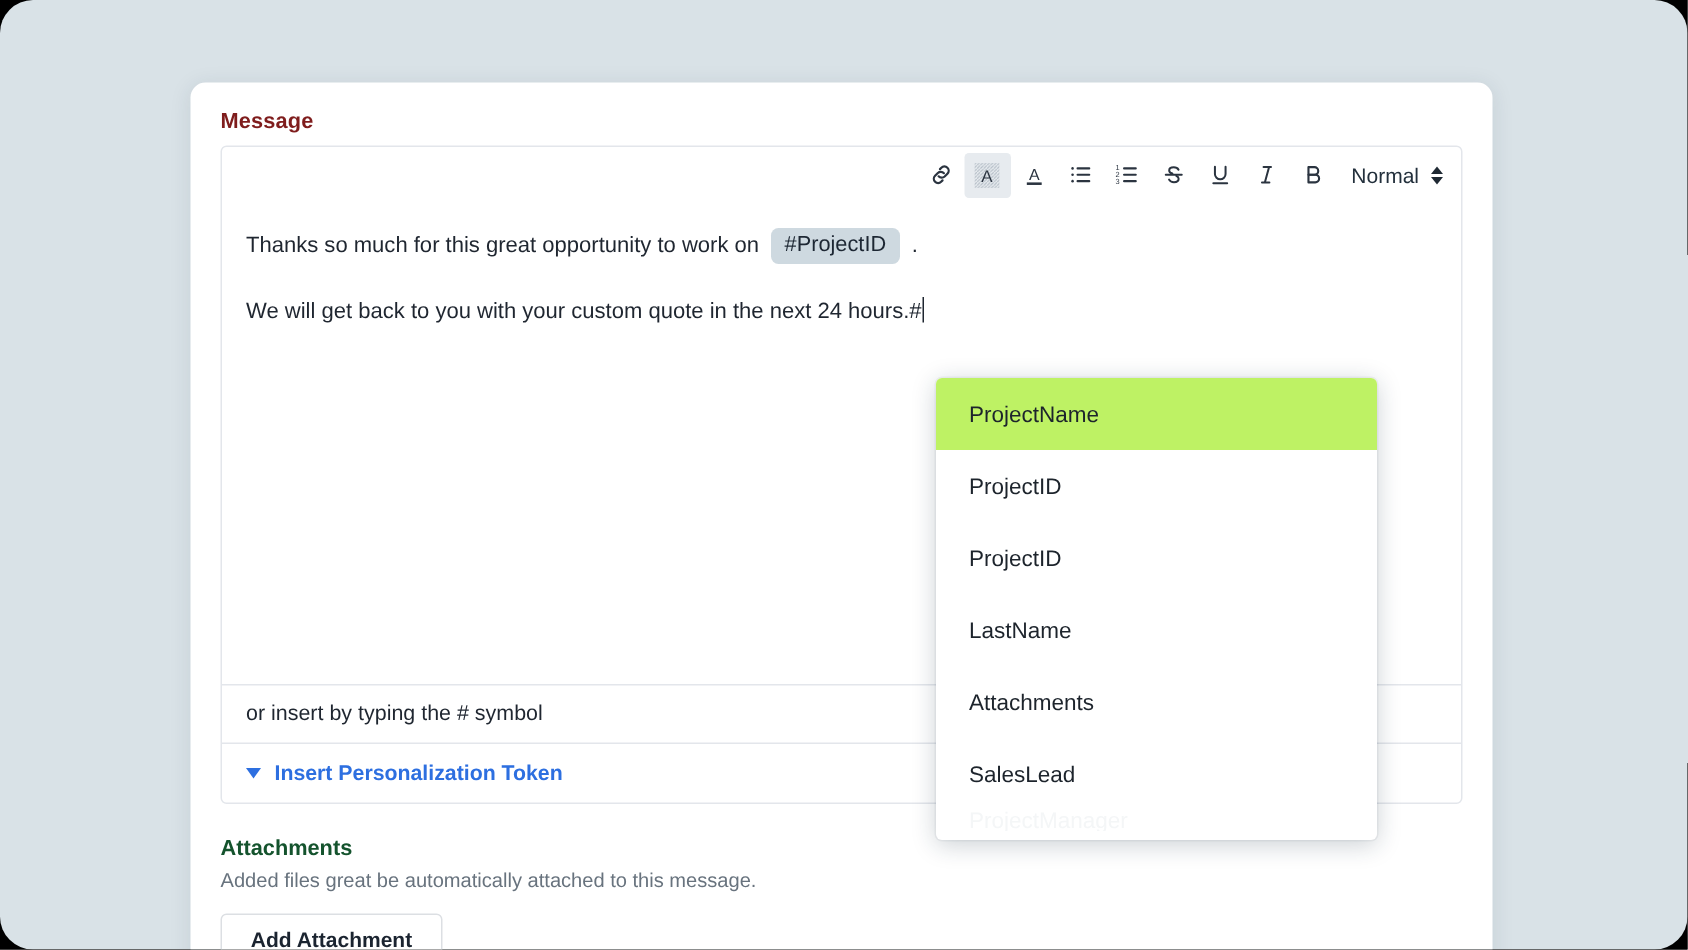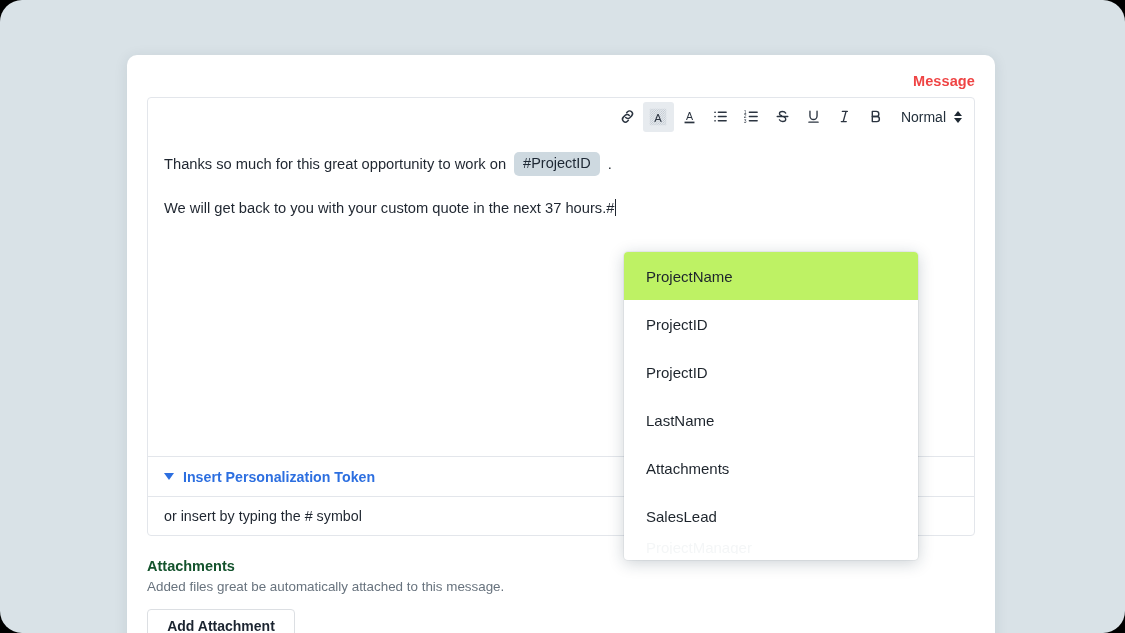--- a/index.html
+++ b/index.html
@@ -23,24 +23,23 @@
     left: 127px; top: 55px;
     width: 868px; height: 600px;
     background: #ffffff;
     border-radius: 10px 10px 0 0;
     box-shadow: 0 2px 14px rgba(30,50,70,.10);
     padding: 18px 20px 0 20px;
   }
   .section-label {
     font-size: 14.5px;
     font-weight: bold;
-    color: #ef4444;
+    color: #7f1d1d;
     letter-spacing: .1px;
     margin: 0 0 8px 0;
-    text-align: right;
   }
   
   .editor {
     border: 1px solid #e3e6eb;
     border-radius: 4px;
     background: #fff;
   }
   .toolbar {
     height: 38px;
     display: flex;
@@ -269,32 +268,32 @@
       <div class="editor-body">
 
 
         <div class="line">
           <span>Thanks so much for this great opportunity to work on</span>
           <span class="token" style="margin-left:8px">#ProjectID</span>
           <span class="after-token">.</span>
         </div>
 
         <div class="line plain">
-          <span>We will get back to you with your custom quote in the next 37 hours.#</span><span class="caret"></span>
-        </div>
-
+          <span>We will get back to you with your custom quote in the next 24 hours.#</span><span class="caret"></span>
+        </div>
+
+      </div>
+
+      <div class="row-divider hint-row">
+        <span>or insert by typing the # symbol</span>
       </div>
 
       <div class="row-divider token-link-row">
         <span class="caret-down"></span>
         <span class="token-link">Insert Personalization Token</span>
-      </div>
-
-      <div class="row-divider hint-row">
-        <span>or insert by typing the # symbol</span>
       </div>
 
     </div>
 
     <div class="attachments">
       <div class="att-title">Attachments</div>
       <div class="att-sub">Added files great be automatically attached to this message.</div>
       <div class="att-btn">Add Attachment</div>
     </div>
 

